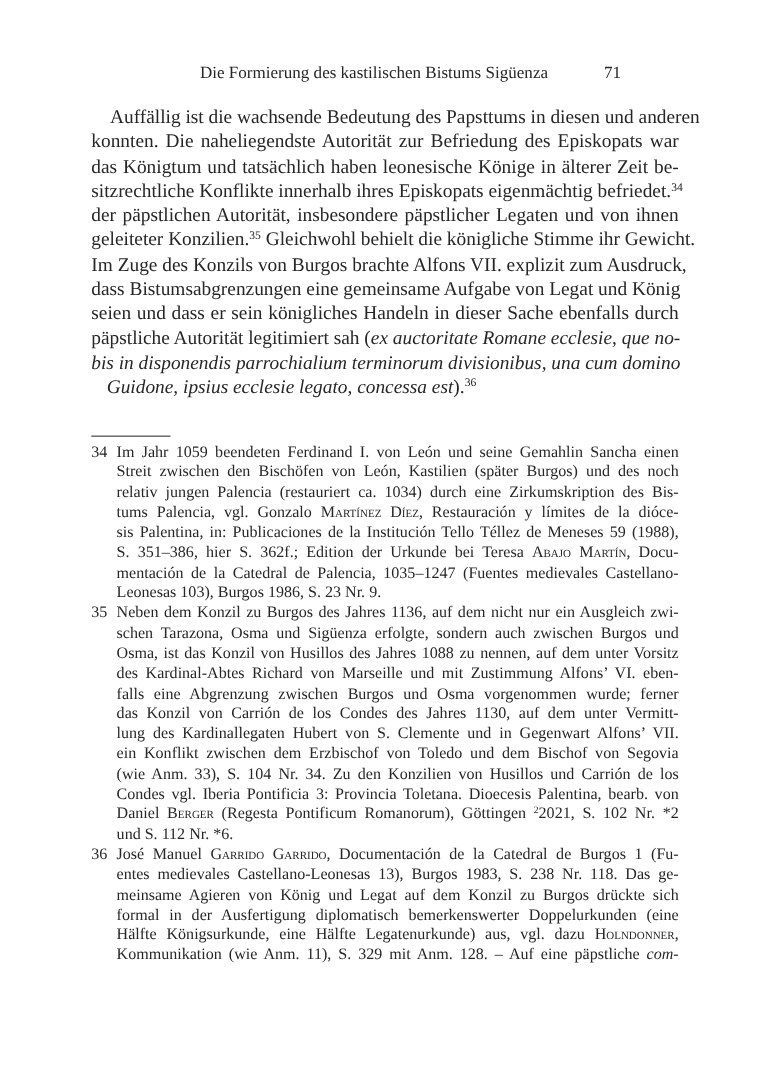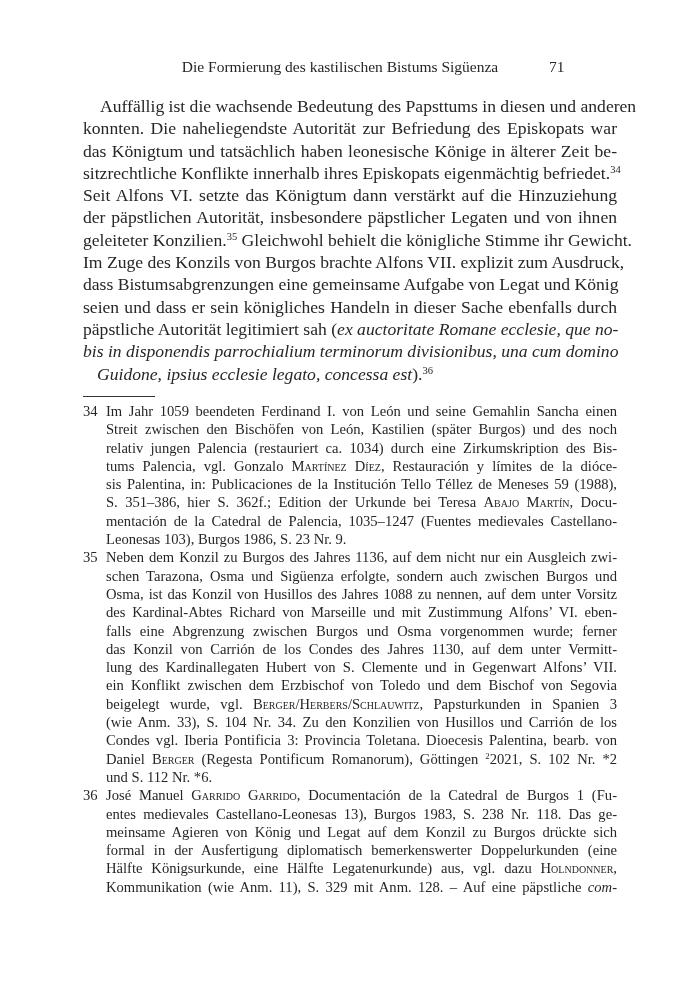--- a/index.html
+++ b/index.html
@@ -35,21 +35,20 @@
   <div class="running-head">
     <span class="title">Die Formierung des kastilischen Bistums Sigüenza</span>
     <span class="pno">71</span>
   </div>
 
   <div class="body-text">
     <span class="line indent">Auffällig ist die wachsende Bedeutung des Papsttums in diesen und anderen</span>
     <span class="line">konnten. Die naheliegendste Autorität zur Befriedung des Episkopats war</span>
     <span class="line">das Königtum und tatsächlich haben leonesische Könige in älterer Zeit be-</span>
     <span class="line"><span>sitzrechtliche Konflikte innerhalb ihres Episkopats eigenmächtig befriedet.</span><sup>34</sup></span>
-    <span class="line">Seit Alfons VI. setzte das Königtum dann verstärkt auf die Hinzuziehung</span>
     <span class="line">der päpstlichen Autorität, insbesondere päpstlicher Legaten und von ihnen</span>
     <span class="line"><span>geleiteter Konzilien.</span><sup>35</sup> <span>Gleichwohl behielt die königliche Stimme ihr Gewicht.</span></span>
     <span class="line">Im Zuge des Konzils von Burgos brachte Alfons VII. explizit zum Ausdruck,</span>
     <span class="line">dass Bistumsabgrenzungen eine gemeinsame Aufgabe von Legat und König</span>
     <span class="line">seien und dass er sein königliches Handeln in dieser Sache ebenfalls durch</span>
     <span class="line"><span>päpstliche Autorität legitimiert sah (</span><i>ex auctoritate Romane ecclesie, que no-</i></span>
     <span class="line"><i>bis in disponendis parrochialium terminorum divisionibus, una cum domino</i></span>
     <span class="line last"><i>Guidone, ipsius ecclesie legato, concessa est</i><span>).</span><sup>36</sup></span>
   </div>
 
@@ -72,21 +71,20 @@
     <div class="fn">
       <span class="num">35</span>
       <span class="fline">Neben dem Konzil zu Burgos des Jahres 1136, auf dem nicht nur ein Ausgleich zwi-</span>
       <span class="fline">schen Tarazona, Osma und Sigüenza erfolgte, sondern auch zwischen Burgos und</span>
       <span class="fline">Osma, ist das Konzil von Husillos des Jahres 1088 zu nennen, auf dem unter Vorsitz</span>
       <span class="fline">des Kardinal-Abtes Richard von Marseille und mit Zustimmung Alfons’ VI. eben-</span>
       <span class="fline">falls eine Abgrenzung zwischen Burgos und Osma vorgenommen wurde; ferner</span>
       <span class="fline">das Konzil von Carrión de los Condes des Jahres 1130, auf dem unter Vermitt-</span>
       <span class="fline">lung des Kardinallegaten Hubert von S. Clemente und in Gegenwart Alfons’ VII.</span>
       <span class="fline">ein Konflikt zwischen dem Erzbischof von Toledo und dem Bischof von Segovia</span>
-      <span class="fline"><span>beigelegt wurde, vgl. </span><span class="sc">Berger/Herbers/Schlauwitz</span><span>, Papsturkunden in Spanien 3</span></span>
       <span class="fline">(wie Anm. 33), S. 104 Nr. 34. Zu den Konzilien von Husillos und Carrión de los</span>
       <span class="fline">Condes vgl. Iberia Pontificia 3: Provincia Toletana. Dioecesis Palentina, bearb. von</span>
       <span class="fline"><span>Daniel </span><span class="sc">Berger</span><span> (Regesta Pontificum Romanorum), Göttingen </span><sup>2</sup><span>2021, S. 102 Nr. *2</span></span>
       <span class="fline last">und S. 112 Nr. *6.</span>
     </div>
 
     <div class="fn">
       <span class="num">36</span>
       <span class="fline"><span>José Manuel </span><span class="sc">Garrido Garrido</span><span>, Documentación de la Catedral de Burgos 1 (Fu-</span></span>
       <span class="fline">entes medievales Castellano-Leonesas 13), Burgos 1983, S. 238 Nr. 118. Das ge-</span>

